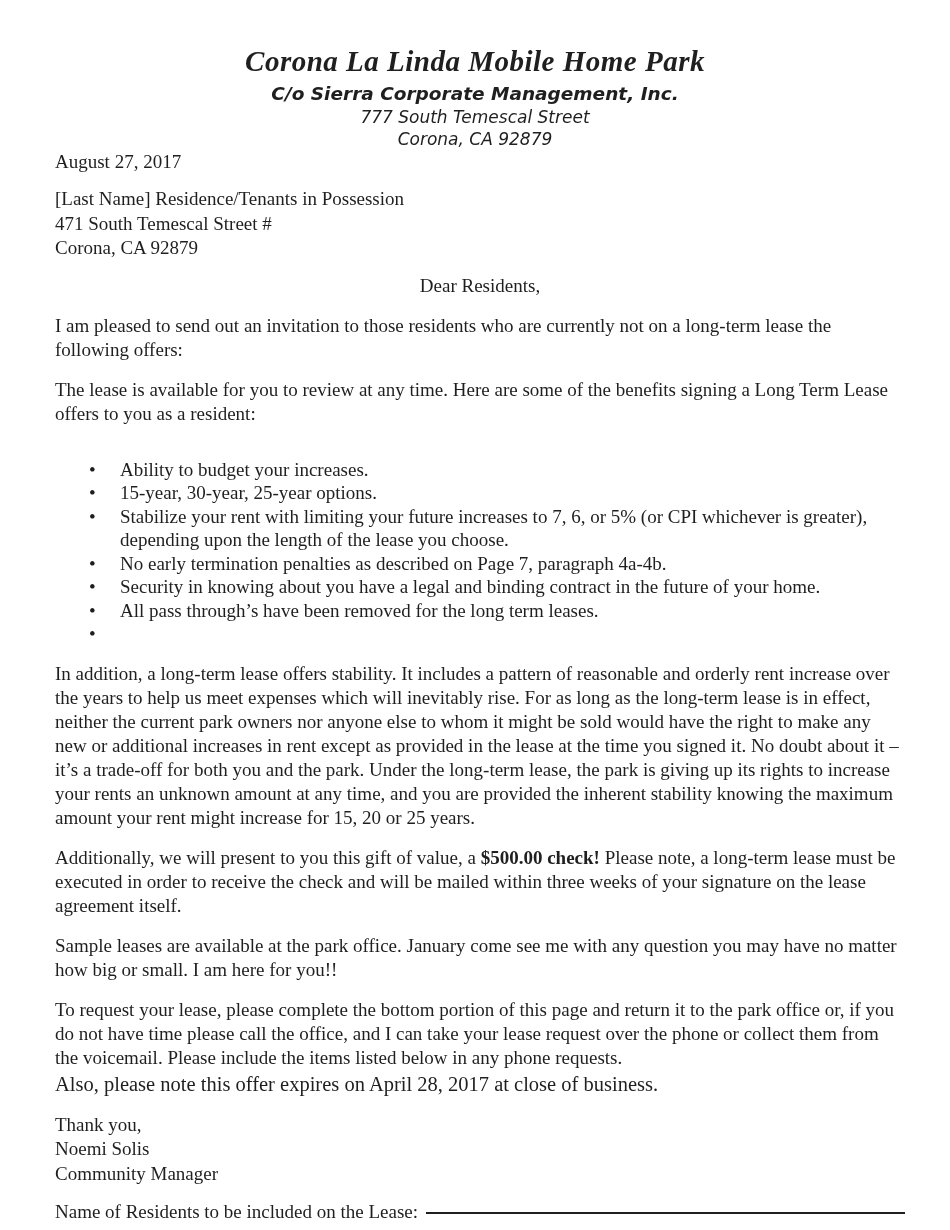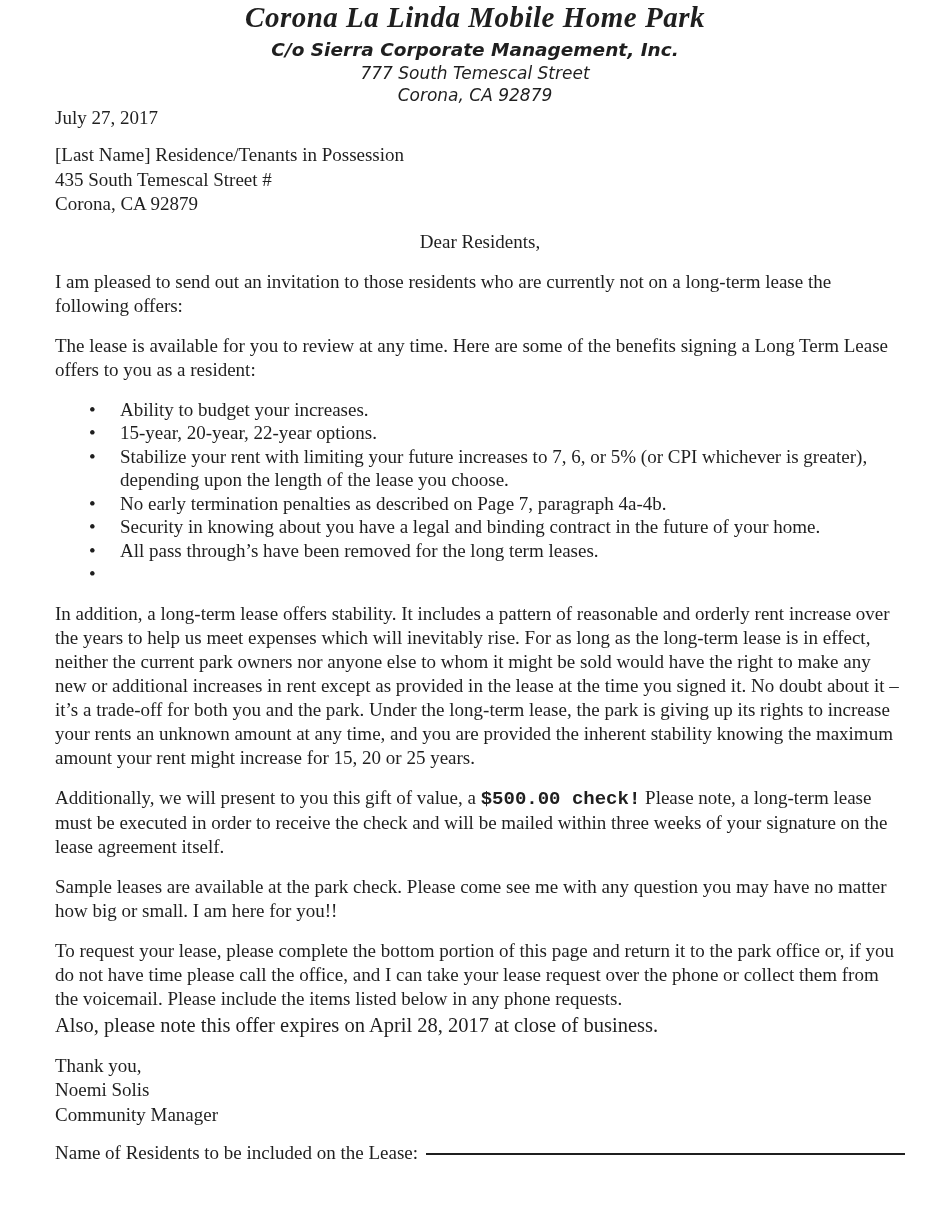--- a/index.html
+++ b/index.html
@@ -11,20 +11,21 @@
     width: 950px;
     height: 1230px;
     overflow: hidden;
     font-family: "Liberation Serif", serif;
     color: #1f1f1f;
   }
   .page {
     width: 950px;
     height: 1230px;
     box-sizing: border-box;
+    padding-top: 44px;
   }
   
   .letterhead {
     text-align: center;
   }
   .park-title {
     font-family: "Liberation Serif", serif;
     font-weight: bold;
     font-style: italic;
     font-size: 29px;
@@ -62,41 +63,40 @@
   }
   .salutation {
     margin-top: 13px;
     text-align: center;
   }
   .para {
     margin: 16px 0 0 0;
   }
   ul.benefits {
     list-style: none;
-    margin: 16px 0 0 0;
+    margin: 32px 0 0 0;
     padding: 0;
   }
   ul.benefits li {
     position: relative;
     padding-left: 65px;
     line-height: 23.5px;
     min-height: 23.5px;
   }
   ul.benefits li::before {
     content: "\2022";
     position: absolute;
     left: 34px;
     top: 0;
   }
   .tight {
     margin-top: 16px;
   }
   .bold-inline {
     font-weight: bold;
-    font-family: Liberation Mono, monospace;
   }
   .expiry {
     font-weight: normal;
     font-size: 20.5px;
     line-height: 27px;
     margin: 1px 0 0 0;
   }
   .closing {
     margin-top: 15px;
   }
@@ -127,49 +127,49 @@
 
   <div class="letterhead">
     <div class="park-title">Corona La Linda Mobile Home Park</div>
     <div class="mgmt-line">C/o Sierra Corporate Management, Inc.</div>
     <div class="addr-line">777 South Temescal Street</div>
     <div class="addr-line">Corona, CA 92879</div>
   </div>
 
   <div class="content">
 
-    <div class="date-line">July 27, 2017</div>
+    <div class="date-line">August 27, 2017</div>
 
     <div class="recipient-block">
       <div>[Last Name] Residence/Tenants in Possession</div>
-      <div>435 South Temescal Street #</div>
+      <div>471 South Temescal Street #</div>
       <div>Corona, CA 92879</div>
     </div>
 
     <div class="salutation">Dear Residents,</div>
 
     <p class="para">I am pleased to send out an invitation to those residents who are currently not on a long-term lease the following offers:</p>
 
     <p class="para">The lease is available for you to review at any time. Here are some of the benefits signing a Long Term Lease offers to you as a resident:</p>
 
     <ul class="benefits">
       <li>Ability to budget your increases.</li>
-      <li>15-year, 20-year, 22-year options.</li>
+      <li>15-year, 30-year, 25-year options.</li>
       <li>Stabilize your rent with limiting your future increases to 7, 6, or 5% (or CPI whichever is greater), depending upon the length of the lease you choose.</li>
       <li>No early termination penalties as described on Page 7, paragraph 4a-4b.</li>
       <li>Security in knowing about you have a legal and binding contract in the future of your home.</li>
       <li>All pass through’s have been removed for the long term leases.</li>
       <li></li>
     </ul>
 
     <p class="para tight">In addition, a long-term lease offers stability.  It includes a pattern of reasonable and orderly rent increase over the years to help us meet expenses which will inevitably rise.  For as long as the long-term lease is in effect, neither the current park owners nor anyone else to whom it might be sold would have the right to make any new or additional increases in rent except as provided in the lease at the time you signed it.  No doubt about it – it’s a trade-off for both you and the park.  Under the long-term lease, the park is giving up its rights to increase your rents an unknown amount at any time, and you are provided the inherent stability knowing the maximum amount your rent might increase for 15, 20 or 25 years.</p>
 
     <p class="para"><span>Additionally, we will present to you this gift of value, a </span><span class="bold-inline">$500.00 check!</span><span> Please note, a long-term lease must be executed in order to receive the check and will be mailed within three weeks of your signature on the lease agreement itself.</span></p>
 
-    <p class="para">Sample leases are available at the park check.  Please come see me with any question you may have no matter how big or small.  I am here for you!!</p>
+    <p class="para">Sample leases are available at the park office.  January come see me with any question you may have no matter how big or small.  I am here for you!!</p>
 
     <p class="para">To request your lease, please complete the bottom portion of this page and return it to the park office or, if you do not have time please call the office, and I can take your lease request over the phone or collect them from the voicemail.  Please include the items listed below in any phone requests.</p>
 
     <p class="expiry">Also, please note this offer expires on April 28, 2017 at close of business.</p>
 
     <div class="closing">
       <div>Thank you,</div>
       <div>Noemi Solis</div>
       <div>Community Manager</div>
     </div>

